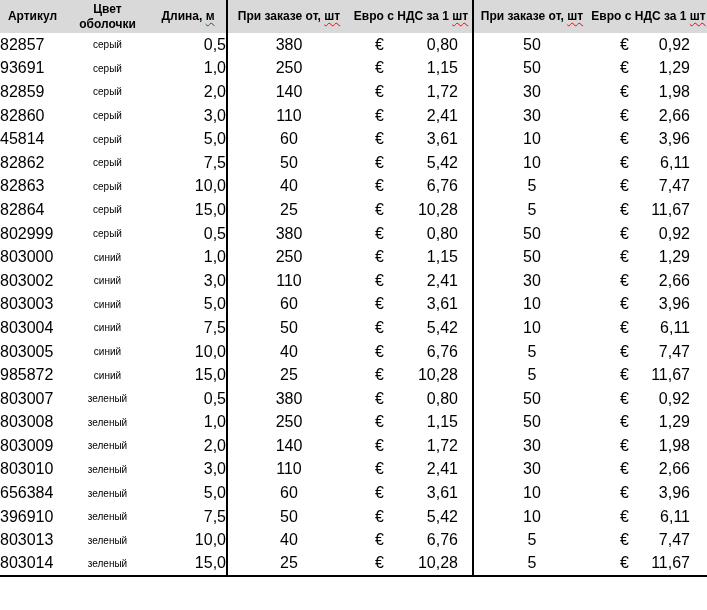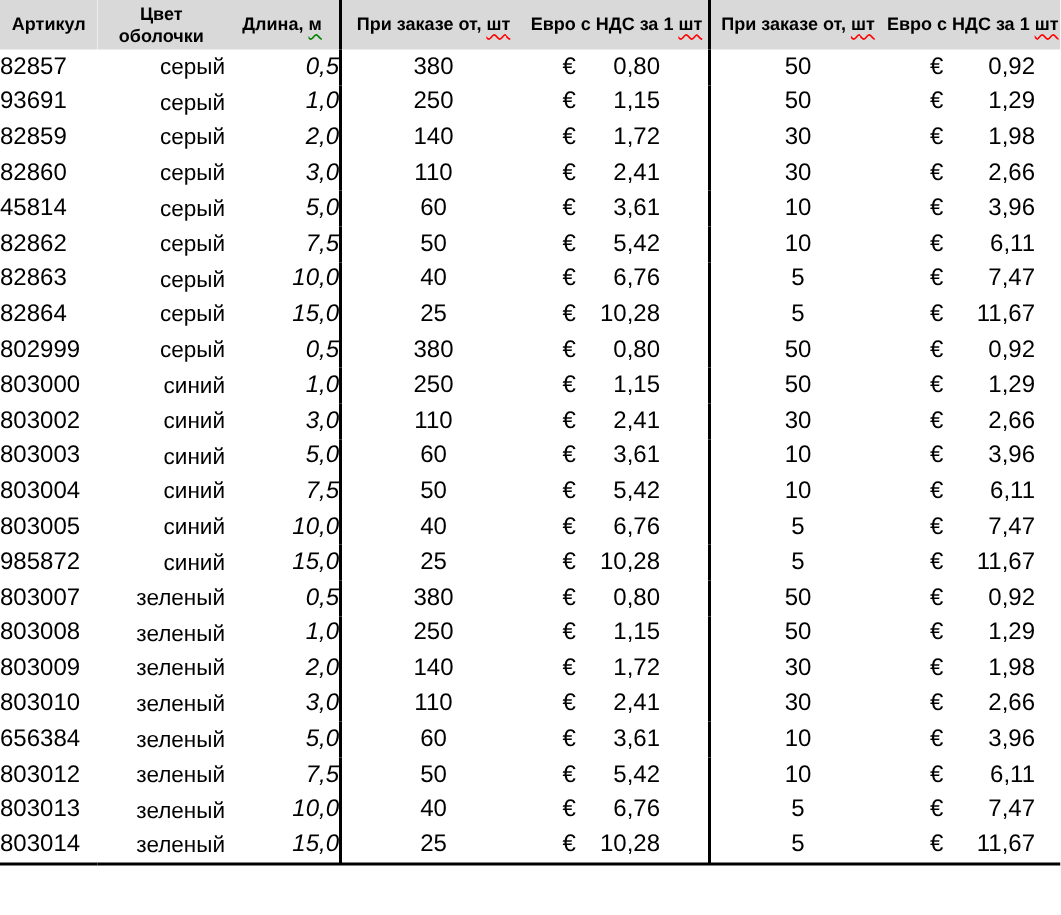--- a/index.html
+++ b/index.html
@@ -25,25 +25,25 @@
   th,td{overflow:hidden;white-space:nowrap;vertical-align:middle;}
   thead th{
     background:var(--header-bg);color:var(--header-text);
     font-weight:bold;font-size:12px;line-height:1.25;
     height:33px;text-align:center;
   }
   thead th.wrap{white-space:normal;}
   .vline{border-right:2px solid var(--divider);}
   tbody td{height:23.6px;font-size:16px;color:var(--cell-text);}
   td.c-art{text-align:left;}
-  td.c-col{text-align:right;font-size:15px;}
-  td.c-len{text-align:right;font-style:italic;}
+  td.c-col{text-align:center;font-size:10px;}
+  td.c-len{text-align:right;}
   td.c-ord{text-align:center;}
   .pr-wrap{display:flex;justify-content:space-between;align-items:baseline;}
-  .pr1 .cur{padding-left:25px;} .pr1 .val{padding-right:32px;}
+  .pr1 .cur{padding-left:25px;} .pr1 .val{padding-right:14px;}
   .pr2 .cur{padding-left:30px;} .pr2 .val{padding-right:17px;}
   .misspell{
     text-decoration-line:underline;text-decoration-style:wavy;
     text-decoration-color:var(--spellcheck-underline);
     text-decoration-thickness:1px;text-underline-offset:2px;
   }
   .grammar{
     text-decoration-line:underline;text-decoration-style:wavy;
     text-decoration-color:var(--grammar-underline);
     text-decoration-thickness:1px;text-underline-offset:2px;
@@ -449,21 +449,21 @@
     </td>
     <td class="c-ord">10</td>
     <td>
       <div class="pr-wrap pr2">
         <span class="cur">€</span>
         <span class="val">3,96</span>
       </div>
     </td>
   </tr>
         <tr>
-    <td class="c-art">803012</td>
+    <td class="c-art">396910</td>
     <td class="c-col">зеленый</td>
     <td class="c-len vline">7,5</td>
     <td class="c-ord">50</td>
     <td class="vline">
       <div class="pr-wrap pr1">
         <span class="cur">€</span>
         <span class="val">5,42</span>
       </div>
     </td>
     <td class="c-ord">10</td>

